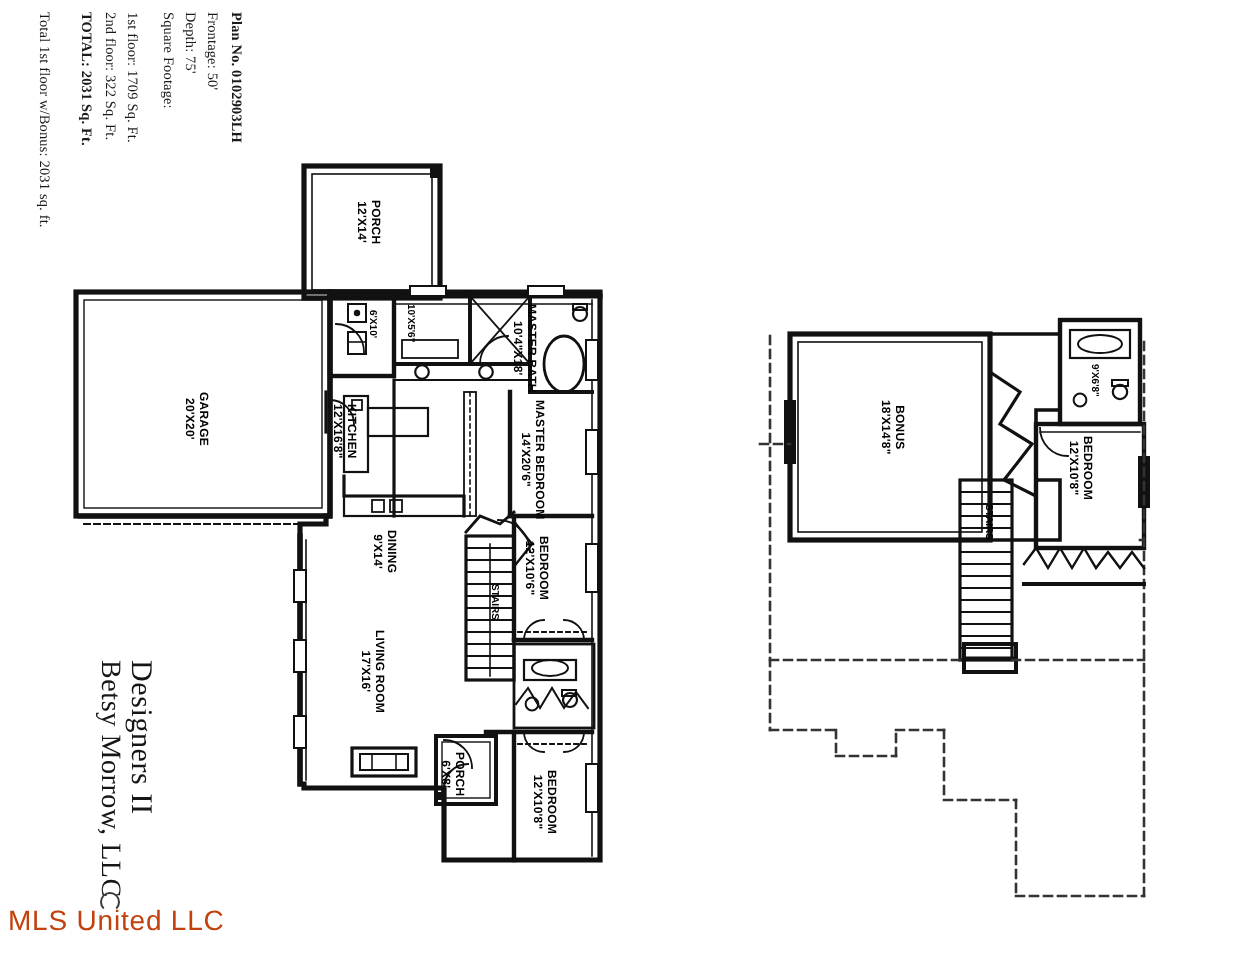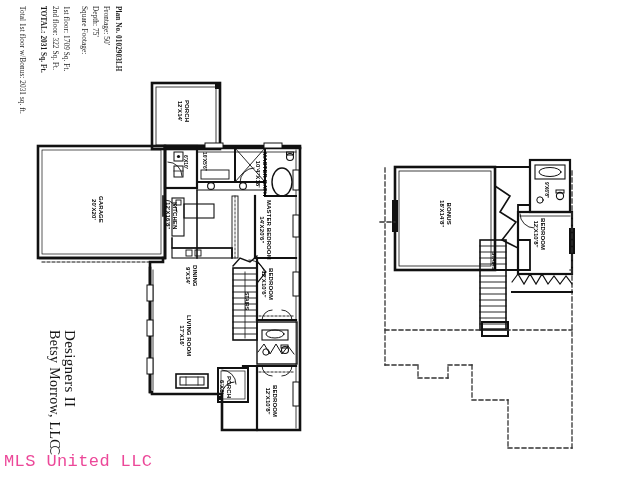--- a/index.html
+++ b/index.html
@@ -55,23 +55,23 @@
     font-size: 14px;
     color: #161616;
     white-space: nowrap;
     letter-spacing: 0.3px;
   }
 
   
   #watermark {
     position: absolute;
     left: 4px; top: 452px;
-    font-family: Liberation Mono, monospace;
-    font-size: 17px;
-    color: #ec4899;
+    font-family: Liberation Sans, sans-serif;
+    font-size: 14px;
+    color: #c2410c;
     letter-spacing: 0.4px;
   }
   #watermark .wm-ring {
     position: absolute;
     left: 46px; top: -6px;
     width: 10px; height: 10px;
     border: 1.6px solid #3a3a3a;
     border-radius: 50%;
     border-bottom-color: transparent;
   }

